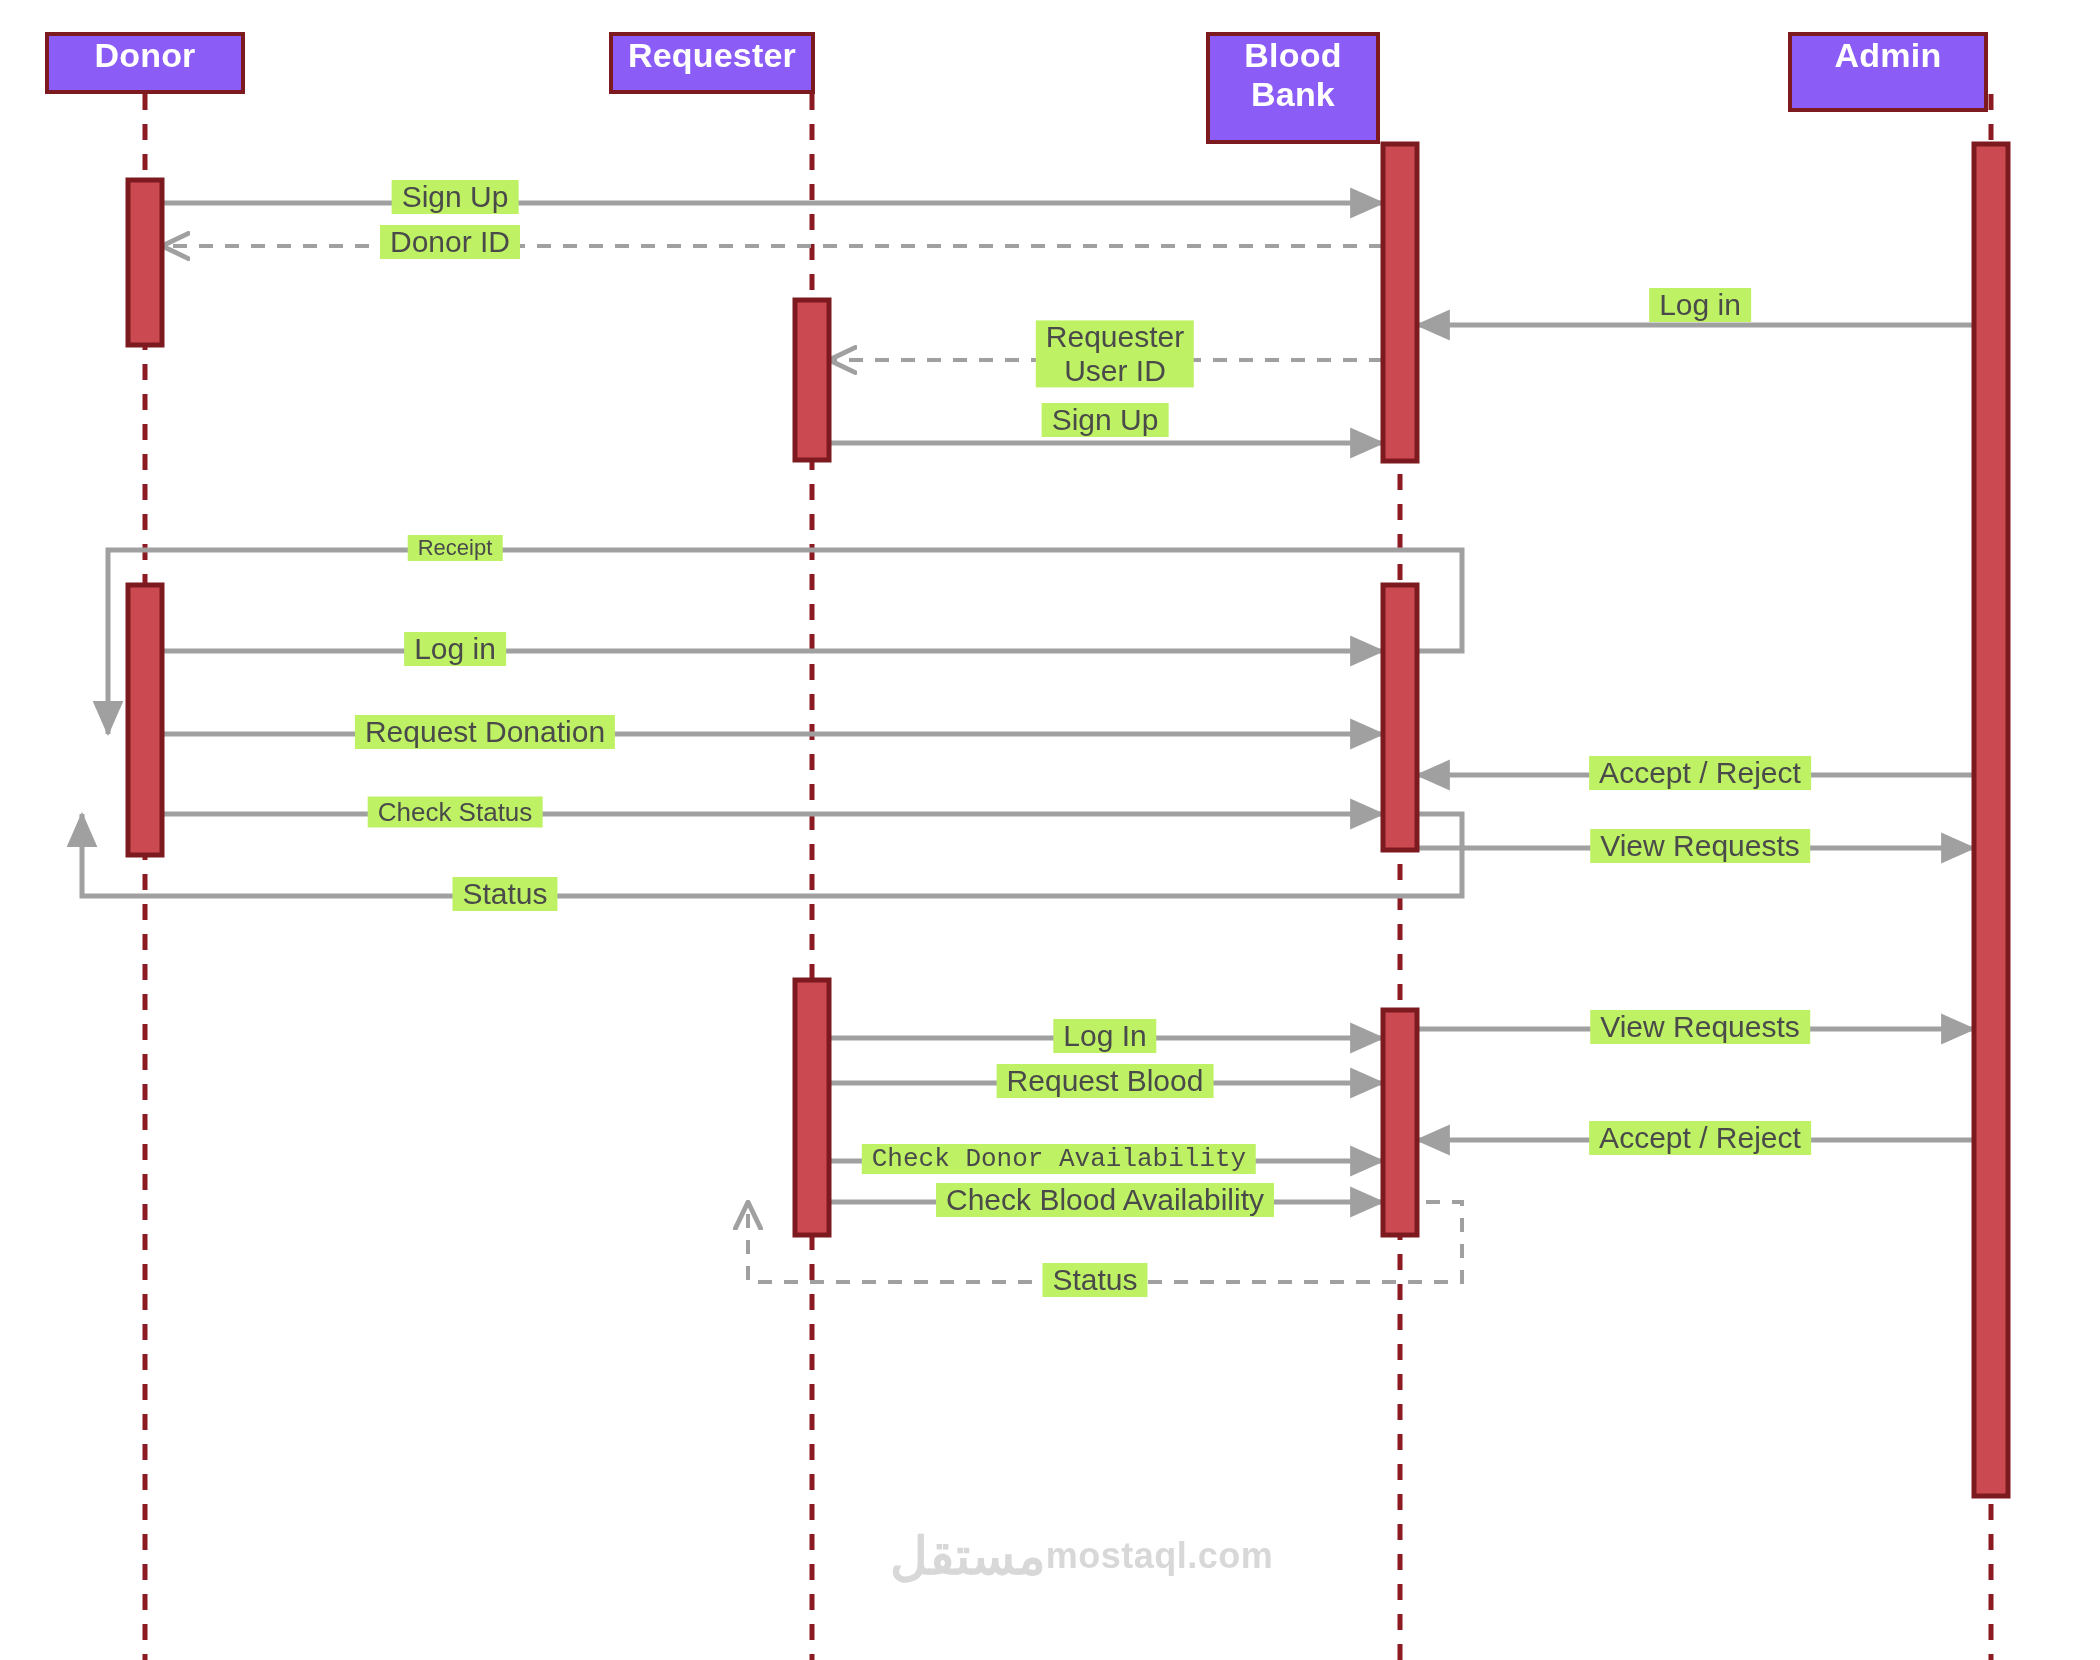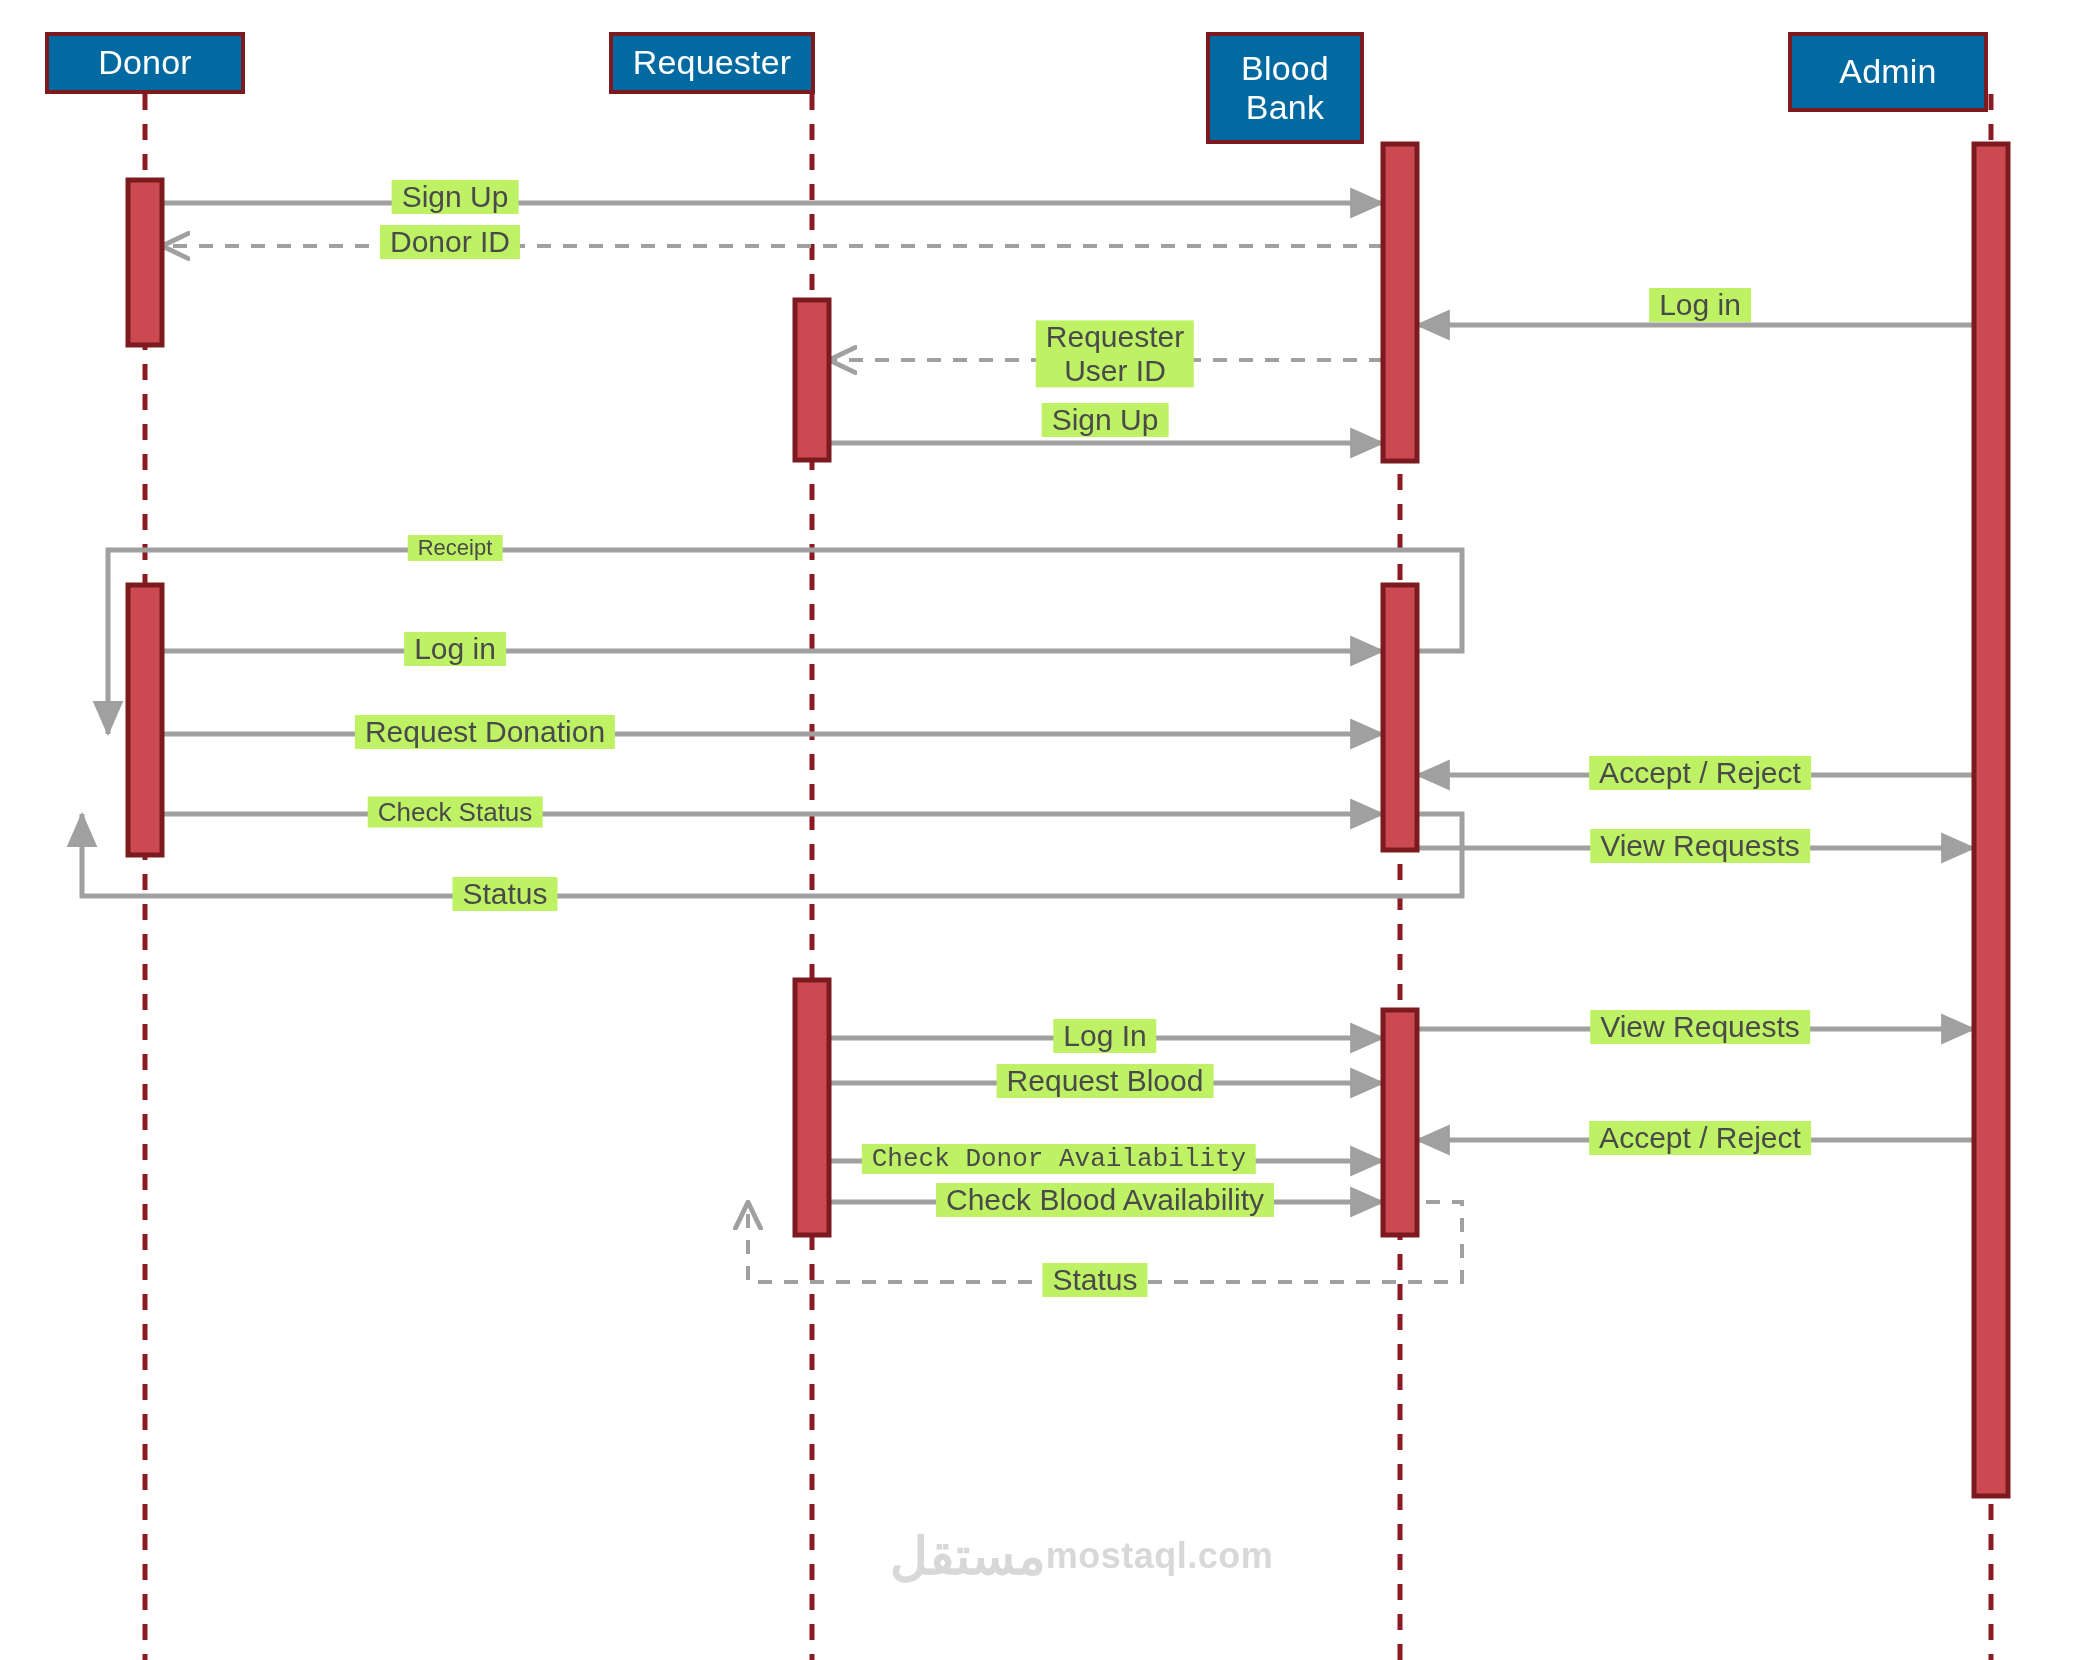--- a/index.html
+++ b/index.html
@@ -2,26 +2,26 @@
 <html><head>
 <meta charset="utf-8">
 <title>Sequence Diagram</title>
 <style>
   html,body{margin:0;padding:0;background:#ffffff;}
   body{font-family:"Liberation Sans",sans-serif;}
   #canvas{position:relative;width:2100px;height:1660px;background:#fff;overflow:hidden;}
   svg#diagram{position:absolute;left:0;top:0;width:2100px;height:1660px;}
   .actor-box{
     position:absolute;
-    background:#0369a1;
+    background:#8b5cf6;
     border:4px solid #7d1a20;
     color:#ffffff;
-    font-weight:normal;
+    font-weight:bold;
     display:flex;
-    align-items:center;
+    align-items:flex-start;
     justify-content:center;
     text-align:center;
     line-height:1.15;
     box-sizing:border-box;
     letter-spacing:.2px;
   }
   .msg-label{
     position:absolute;
     color:#4a4a4a;
     background:#bef264;
@@ -98,21 +98,21 @@
   </svg>
 
   <div class="actor-box" id="actor-donor" style="left: 45px; top: 32px; width: 200px; height: 62px; font-size: 34px;">
       <span>Donor</span>
     </div>
 
   <div class="actor-box" id="actor-requester" style="left: 609px; top: 32px; width: 206px; height: 62px; font-size: 34px;">
       <span>Requester</span>
     </div>
 
-  <div class="actor-box" id="actor-blood-bank" style="left: 1206px; top: 32px; width: 158px; height: 112px; font-size: 34px;">
+  <div class="actor-box" id="actor-blood-bank" style="left: 1206px; top: 32px; width: 174px; height: 112px; font-size: 34px;">
       <span><span>Blood</span><br><span>Bank</span></span>
     </div>
 
   <div class="actor-box" id="actor-admin" style="left: 1788px; top: 32px; width: 200px; height: 80px; font-size: 34px;">
       <span>Admin</span>
     </div>
 
   <div id="labels">
       <div class="msg-label" style="font-size: 30px; left: 455px; top: 197px;">Sign Up</div>
       <div class="msg-label" style="font-size: 30px; left: 450px; top: 242px;">Donor ID</div>

